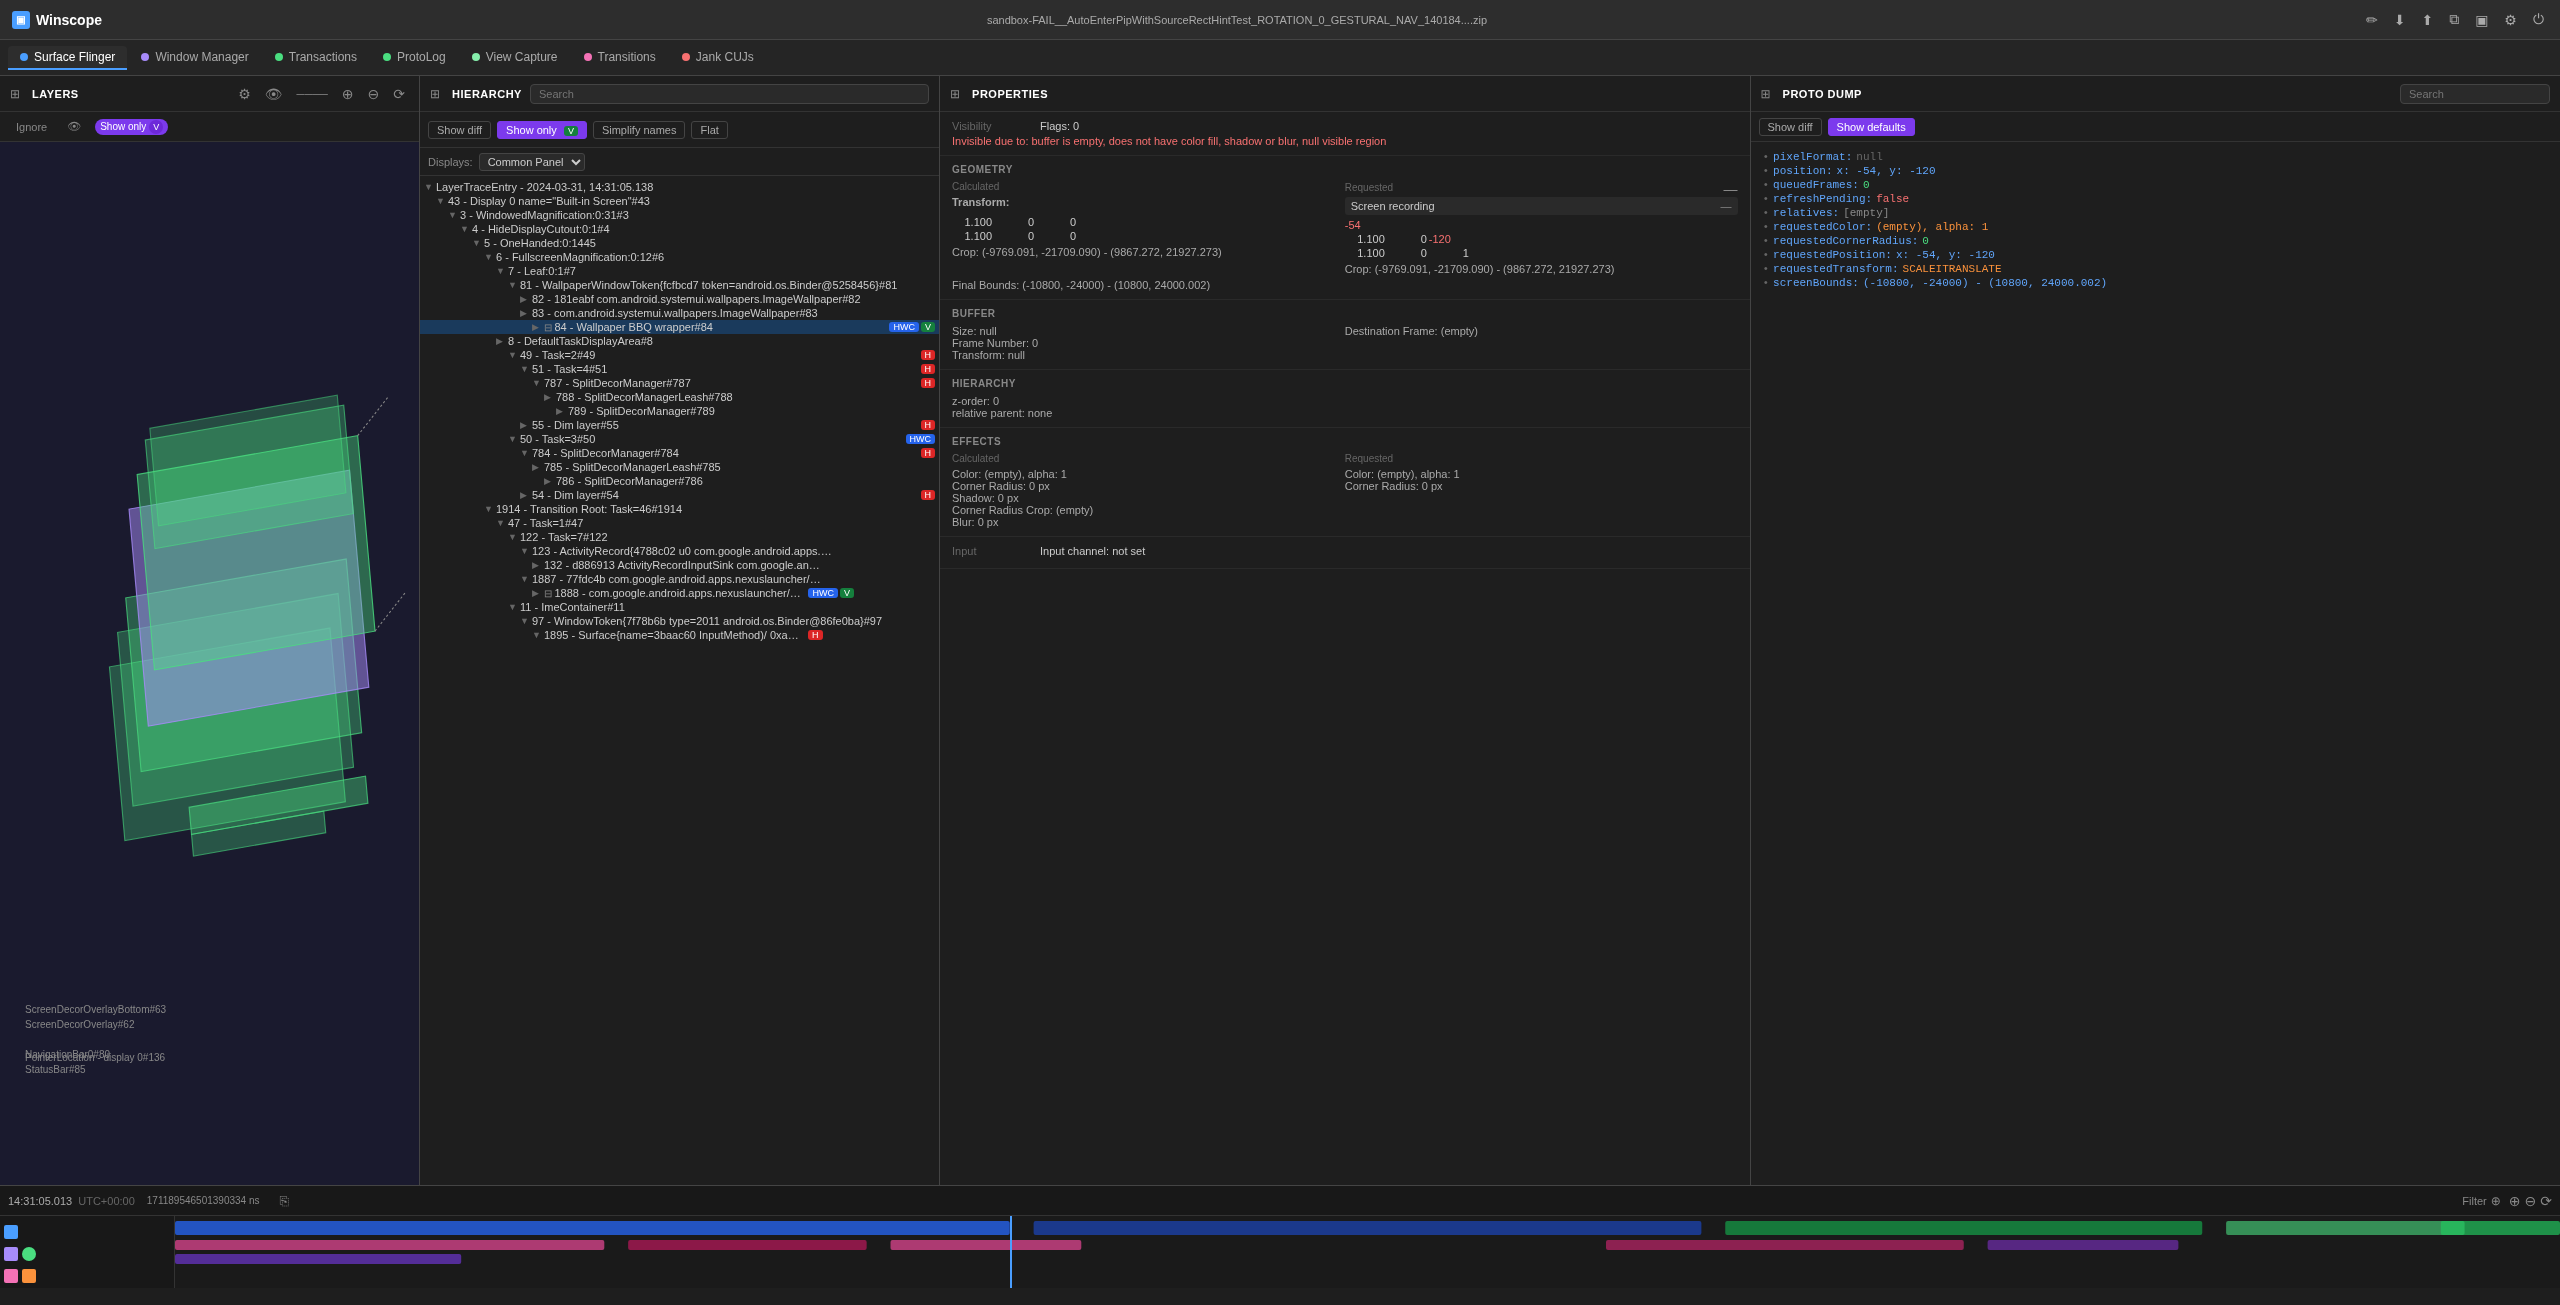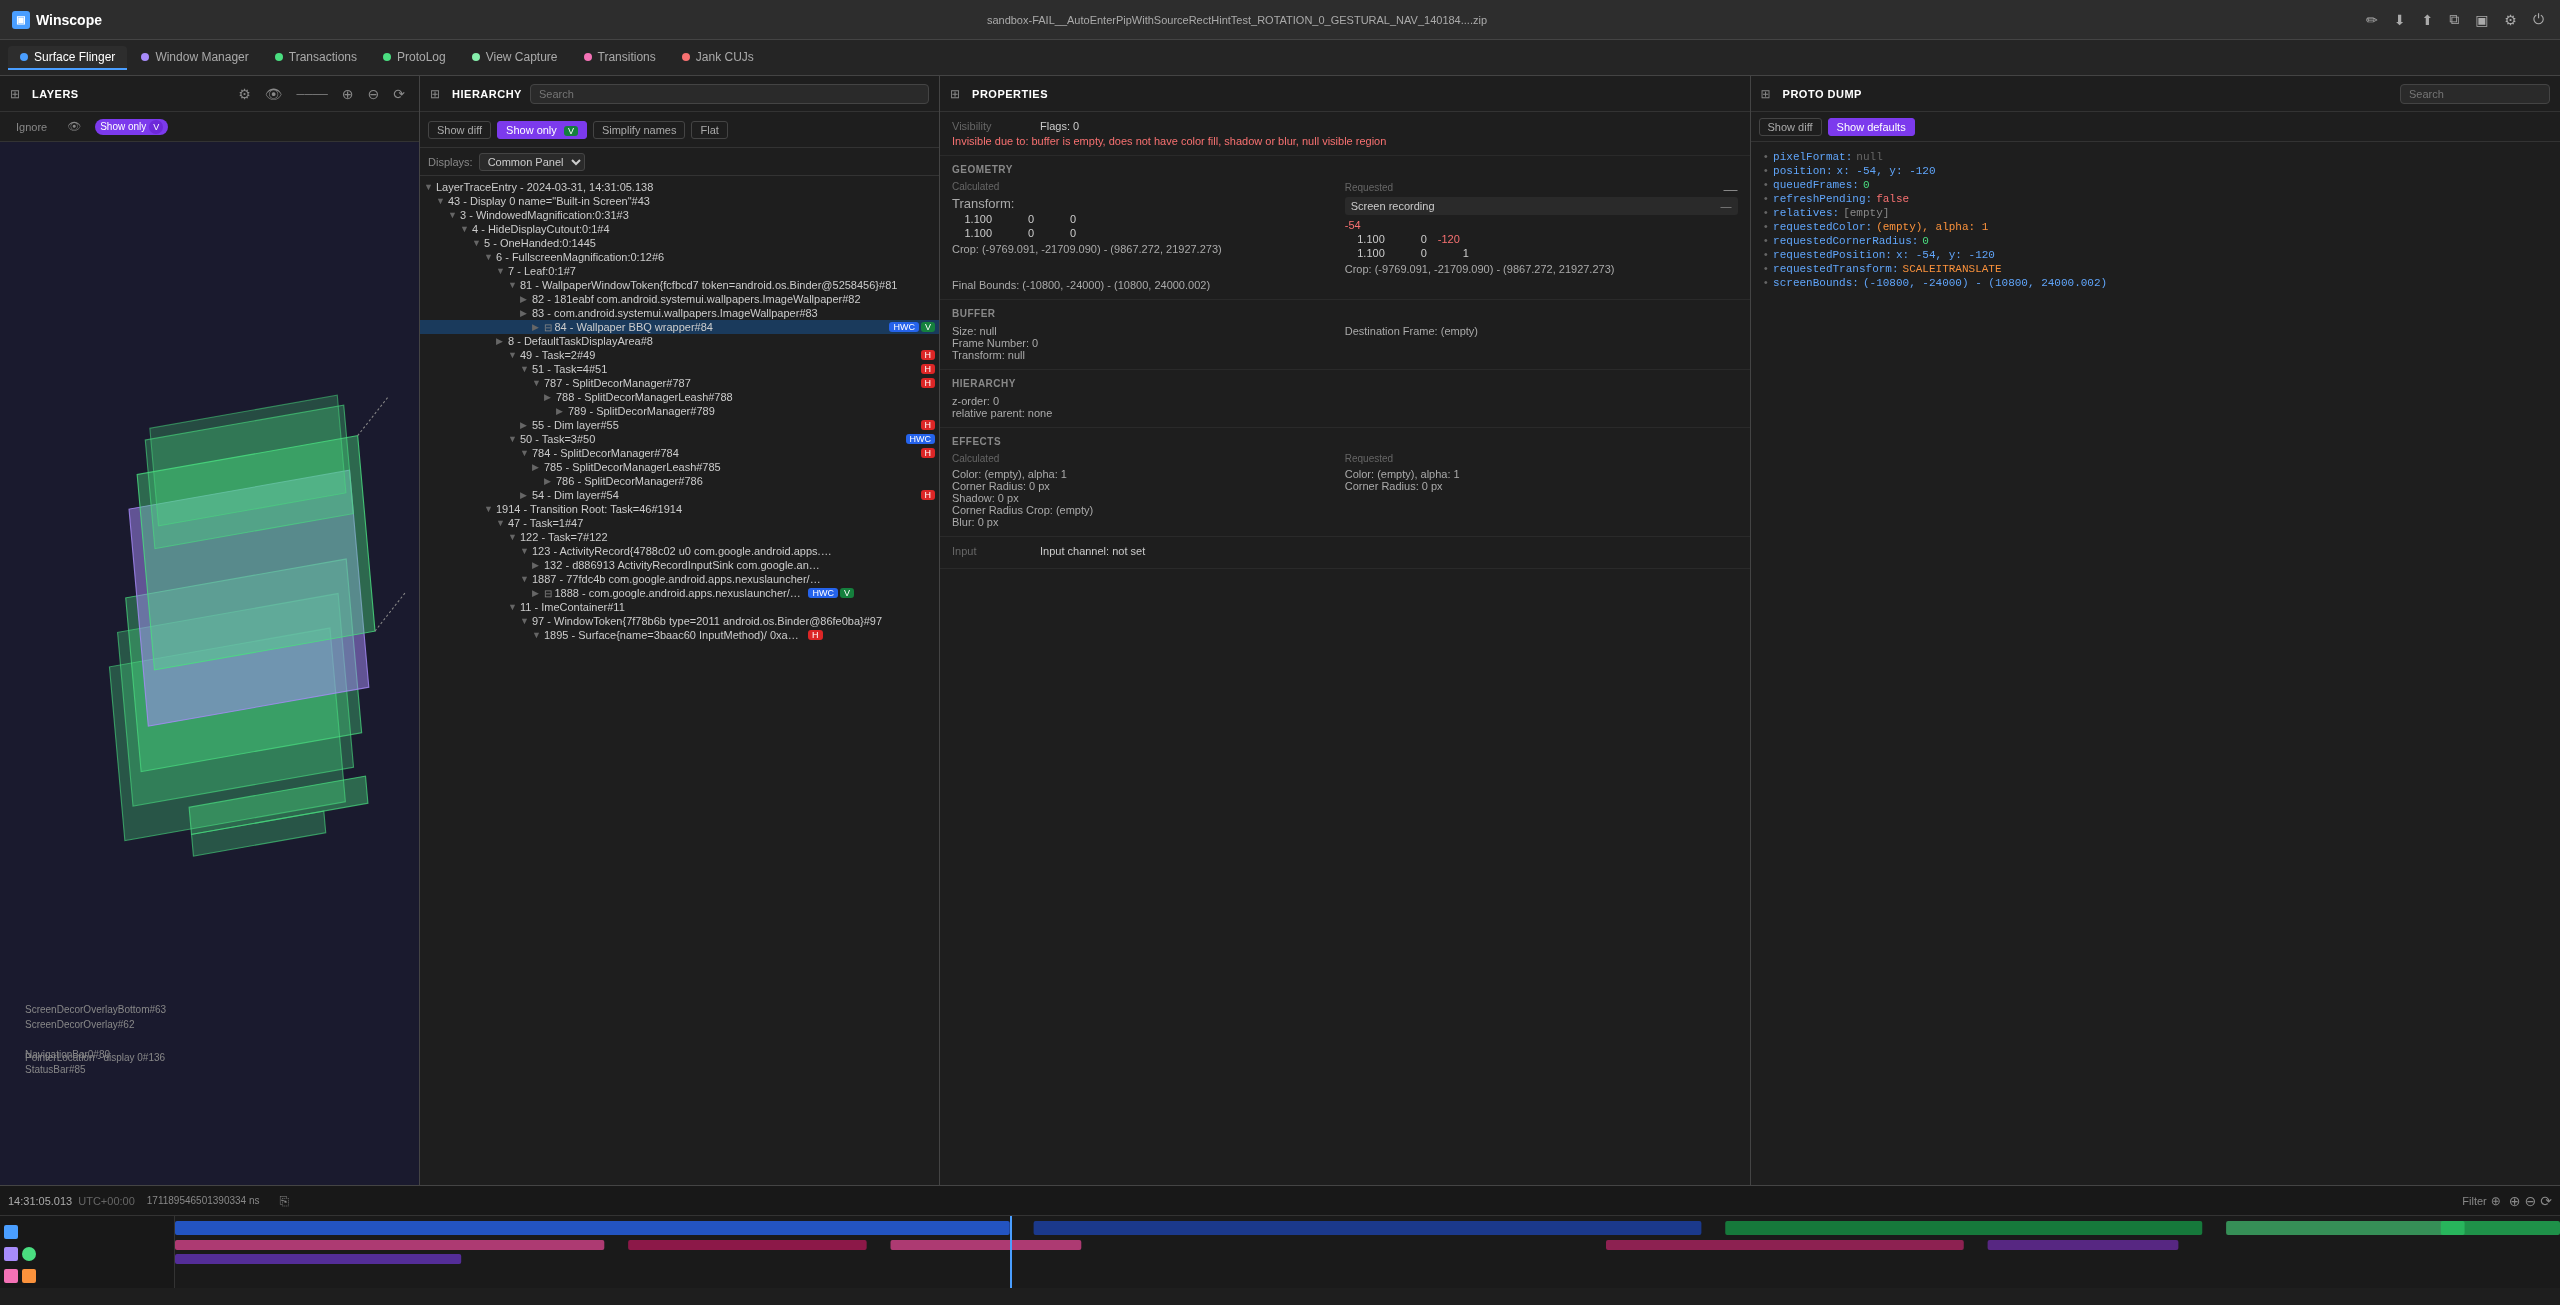--- a/index.html
+++ b/index.html
@@ -406,21 +406,21 @@
           <span class="prop-value">Flags: 0</span>
         </div>
         <div style="font-size:11px;color:#f87171;margin-left:0;margin-top:2px;">Invisible due to: buffer is empty, does not have color fill, shadow or blur, null visible region</div>
       </div>
 
       <div class="prop-section">
         <div class="prop-section-title">Geometry</div>
         <div class="prop-grid">
           <div class="prop-col">
             <div class="prop-col-label">Calculated</div>
-            <div style="font-size:13px;color:#aaa;margin-bottom:2px;">Transform:</div>
+            <div style="font-size:11px;color:#aaa;margin-bottom:8px;font-weight:bold;">Transform:</div>
             <div style="display:grid;grid-template-columns:repeat(3,40px);gap:2px;font-size:11px;margin-bottom:4px;">
               <span style="color:#ccc;text-align:right;">1.100</span>
               <span style="color:#ccc;text-align:right;">0</span>
               <span style="color:#ccc;text-align:right;">0</span>
               <span style="color:#ccc;text-align:right;">1.100</span>
               <span style="color:#ccc;text-align:right;">0</span>
               <span style="color:#ccc;text-align:right;">0</span>
             </div>
             <div style="font-size:11px;color:#aaa;">Crop: (-9769.091, -21709.090) - (9867.272, 21927.273)</div>
           </div>
@@ -430,21 +430,21 @@
               <span style="color:#888;font-size:14px;">—</span>
             </div>
             <div style="font-size:11px;background:#2a2a2a;padding:3px 6px;border-radius:3px;margin-bottom:4px;display:flex;align-items:center;justify-content:space-between;">
               <span style="color:#ccc;">Screen recording</span>
               <span style="color:#888;">—</span>
             </div>
             <div style="font-size:11px;color:#f87171;margin-bottom:2px;">-54</div>
             <div style="display:grid;grid-template-columns:repeat(3,40px);gap:2px;font-size:11px;margin-bottom:4px;">
               <span style="color:#ccc;text-align:right;">1.100</span>
               <span style="color:#ccc;text-align:right;">0</span>
-              <span style="color:#f87171;text-align:center;">-120</span>
+              <span style="color:#f87171;text-align:left;">-120</span>
               <span style="color:#ccc;text-align:right;">1.100</span>
               <span style="color:#ccc;text-align:right;">0</span>
               <span style="color:#ccc;text-align:right;">1</span>
             </div>
             <div style="font-size:11px;color:#aaa;">Crop: (-9769.091, -21709.090) - (9867.272, 21927.273)</div>
           </div>
         </div>
         <div style="font-size:11px;color:#aaa;margin-top:4px;">Final Bounds: (-10800, -24000) - (10800, 24000.002)</div>
       </div>
 

